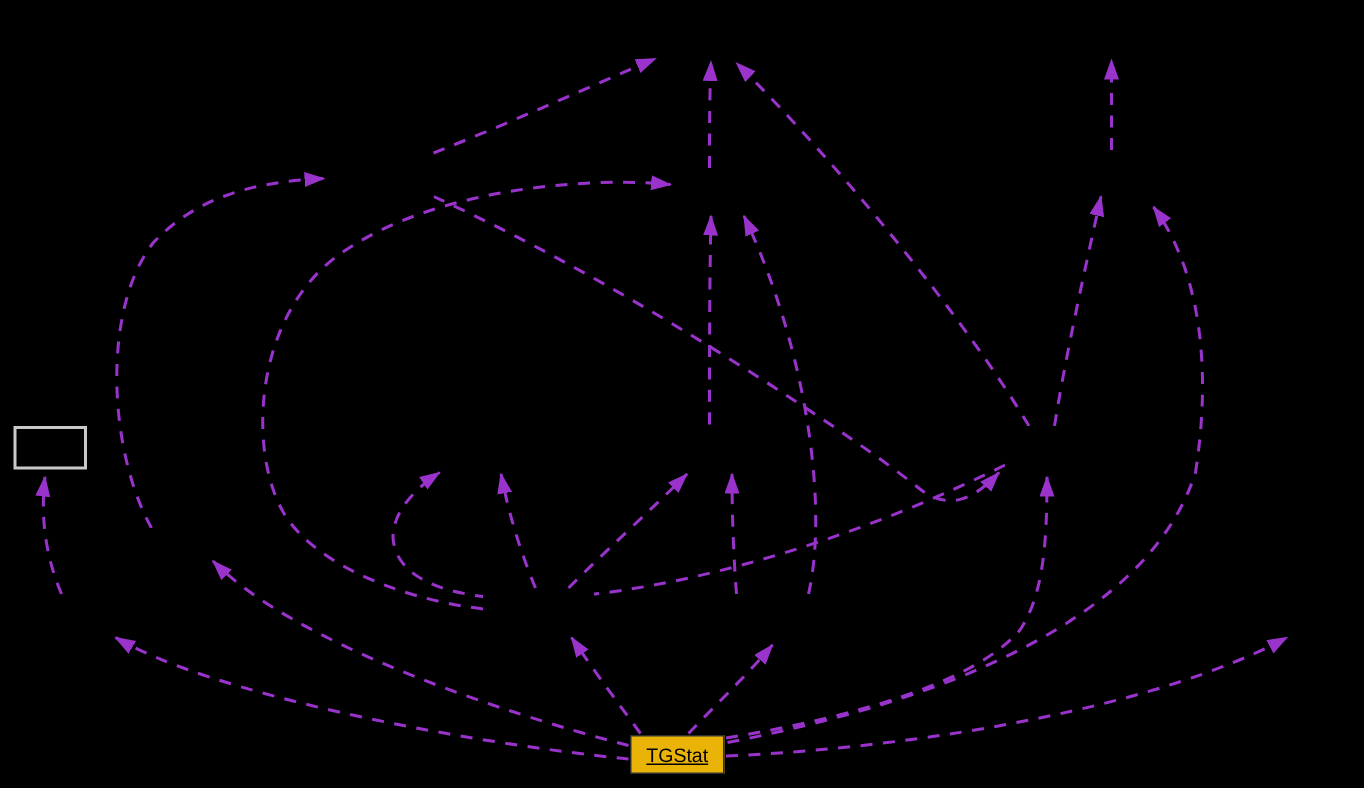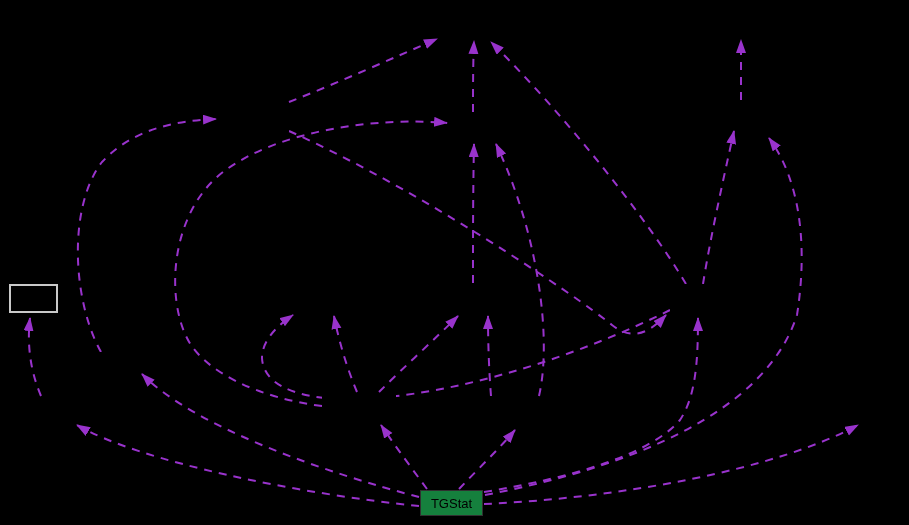--- a/index.html
+++ b/index.html
@@ -65,21 +65,21 @@
       <path d="M 473,112 C 473,88 473,64 474,41" fill="none" stroke="#9933CC" stroke-width="2" stroke-dasharray="8 7" marker-end="url(#arrowhead)"></path>
       <path d="M 686,284 C 645,215 560,110 491,42" fill="none" stroke="#9933CC" stroke-width="2" stroke-dasharray="8 7" marker-end="url(#arrowhead)"></path>
       <path d="M 289,131 C 420,190 575,295 612,325 C 634,343 652,330 666,315" fill="none" stroke="#9933CC" stroke-width="2" stroke-dasharray="8 7" marker-end="url(#arrowhead)"></path>
       <path d="M 703,284 C 710,240 722,185 734,131" fill="none" stroke="#9933CC" stroke-width="2" stroke-dasharray="8 7" marker-end="url(#arrowhead)"></path>
       <path d="M 485,495 C 625,468 765,415 797,315 C 808,245 800,180 769,138" fill="none" stroke="#9933CC" stroke-width="2" stroke-dasharray="8 7" marker-end="url(#arrowhead)"></path>
       <path d="M 484,492 C 570,478 650,455 680,420 C 696,396 698,360 698,318" fill="none" stroke="#9933CC" stroke-width="2" stroke-dasharray="8 7" marker-end="url(#arrowhead)"></path>
       <path d="M 484,504 C 620,498 775,470 858,425" fill="none" stroke="#9933CC" stroke-width="2" stroke-dasharray="8 7" marker-end="url(#arrowhead)"></path>
       <path d="M 741,100 C 741,80 741,60 741,40" fill="none" stroke="#9933CC" stroke-width="2" stroke-dasharray="8 7" marker-end="url(#arrowhead)"></path>
     </svg>
   <div id="nodes-layer">
-      <div class="graph-node" style="left: 420px; top: 490px; width: 63px; height: 26px; background: #15803d; border: 1px solid rgb(48, 48, 48); color: rgb(0, 0, 0);">TGStat</div>
+      <div class="graph-node" style="left: 420px; top: 490px; width: 63px; height: 26px; background: #eab308; border: 1px solid rgb(48, 48, 48); color: rgb(0, 0, 0); text-decoration: underline;">TGStat</div>
       <div class="graph-node" style="left: 9px; top: 284px; width: 49px; height: 29px; background: rgb(0, 0, 0); border: 2px solid rgb(201, 201, 201); color: rgb(201, 201, 201);"></div>
       <div class="graph-node hidden-node" style="left: 436px; top: 8px; width: 80px; height: 27px;"></div>
       <div class="graph-node hidden-node" style="left: 451px; top: 112px; width: 61px; height: 27px;"></div>
       <div class="graph-node hidden-node" style="left: 700px; top: 8px; width: 80px; height: 27px;"></div>
       <div class="graph-node hidden-node" style="left: 698px; top: 100px; width: 94px; height: 27px;"></div>
       <div class="graph-node hidden-node" style="left: 221px; top: 105px; width: 68px; height: 27px;"></div>
       <div class="graph-node hidden-node" style="left: 262px; top: 284px; width: 100px; height: 27px;"></div>
       <div class="graph-node hidden-node" style="left: 428px; top: 284px; width: 84px; height: 27px;"></div>
       <div class="graph-node hidden-node" style="left: 670px; top: 284px; width: 74px; height: 28px;"></div>
       <div class="graph-node hidden-node" style="left: 72px; top: 352px; width: 66px; height: 27px;"></div>

